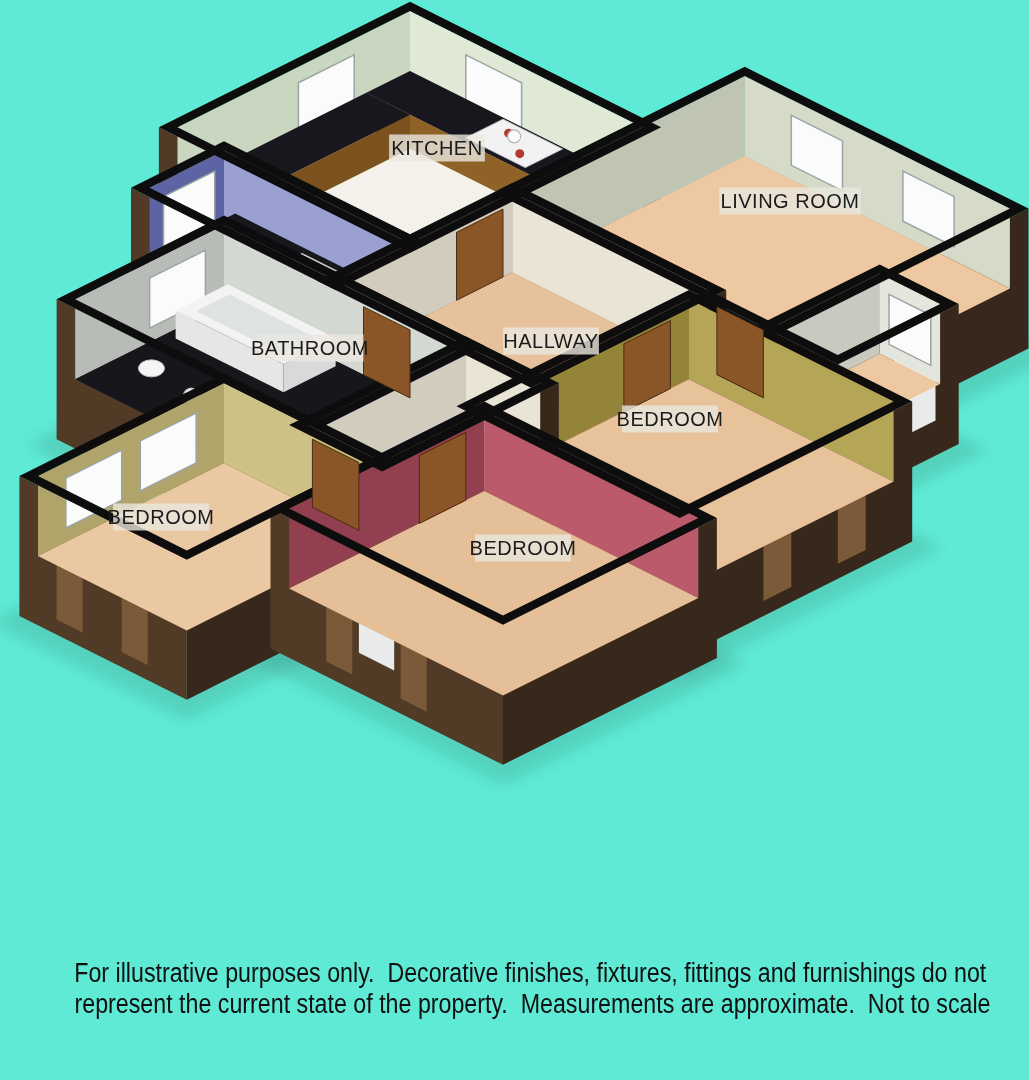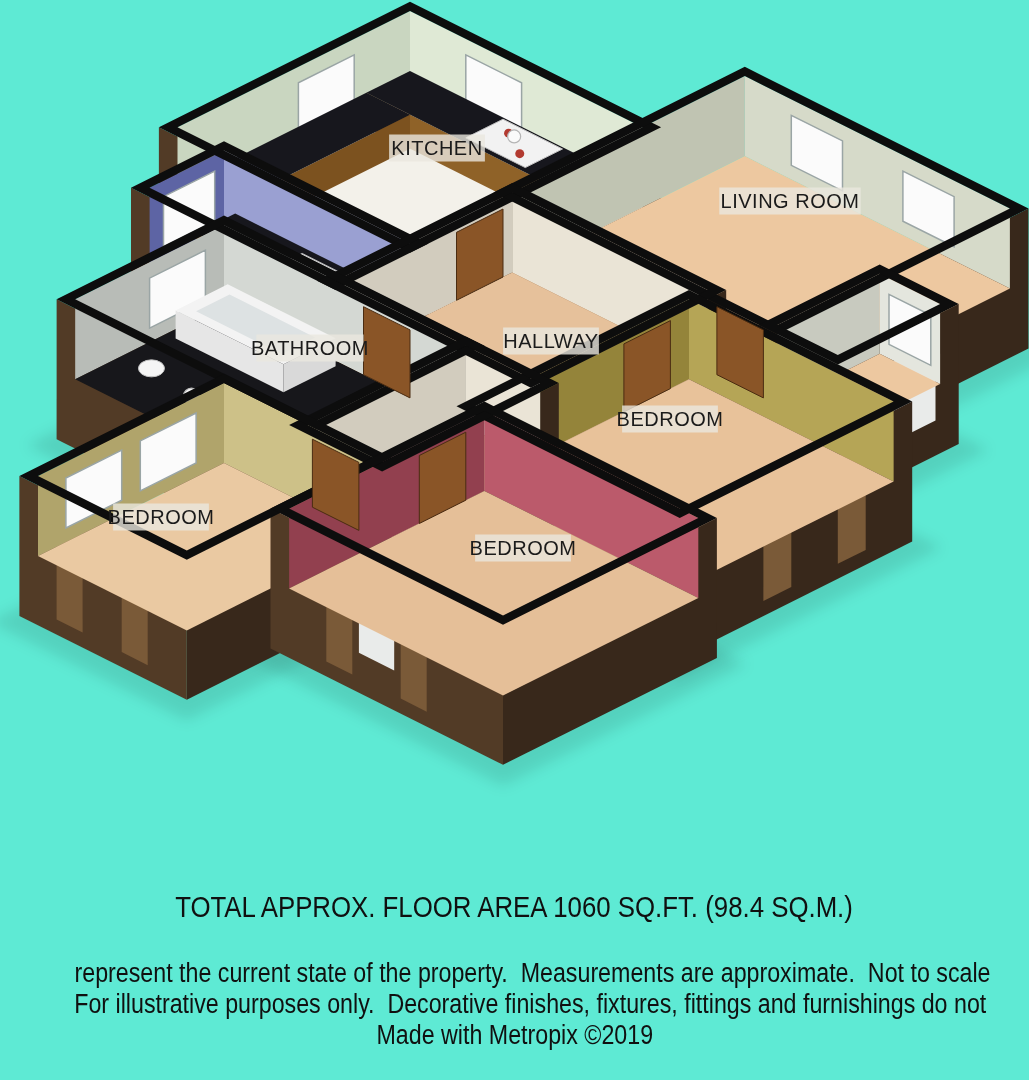--- a/index.html
+++ b/index.html
@@ -192,23 +192,19 @@
             <text x="161" y="524" text-anchor="middle" class="room-label" fill="#1b1b1b">BEDROOM</text>
           </g>
           <g>
             <rect x="475.1" y="534.5" width="95.8" height="27" fill="#eae7de" fill-opacity="0.8"></rect>
             <text x="523" y="555" text-anchor="middle" class="room-label" fill="#1b1b1b">BEDROOM</text>
           </g>
         </g>
     </svg>
   </div>
 
-  <div class="footer footer-area" style="position:absolute;">
-    <span class="condensed">TOTAL APPROX. FLOOR AREA 1060 SQ.FT. (98.4 SQ.M.)</span>
+
+  <div class="footer footer-disclaimer" style="position:absolute;">
+    <div class="disc-line"><span class="condensed">For illustrative purposes only.  Decorative finishes, fixtures, fittings and furnishings do not</span></div>
+    <div class="disc-line"><span class="condensed">represent the current state of the property.  Measurements are approximate.  Not to scale</span></div>
   </div>
 
-  <div class="footer footer-disclaimer" style="position:absolute;">
-    <div class="disc-line"><span class="condensed">represent the current state of the property.  Measurements are approximate.  Not to scale</span></div>
-    <div class="disc-line"><span class="condensed">For illustrative purposes only.  Decorative finishes, fixtures, fittings and furnishings do not</span></div>
-    <div class="disc-line"><span class="condensed">Made with Metropix ©2019</span></div>
-  </div>
-
 </div>
 
 </body></html>

